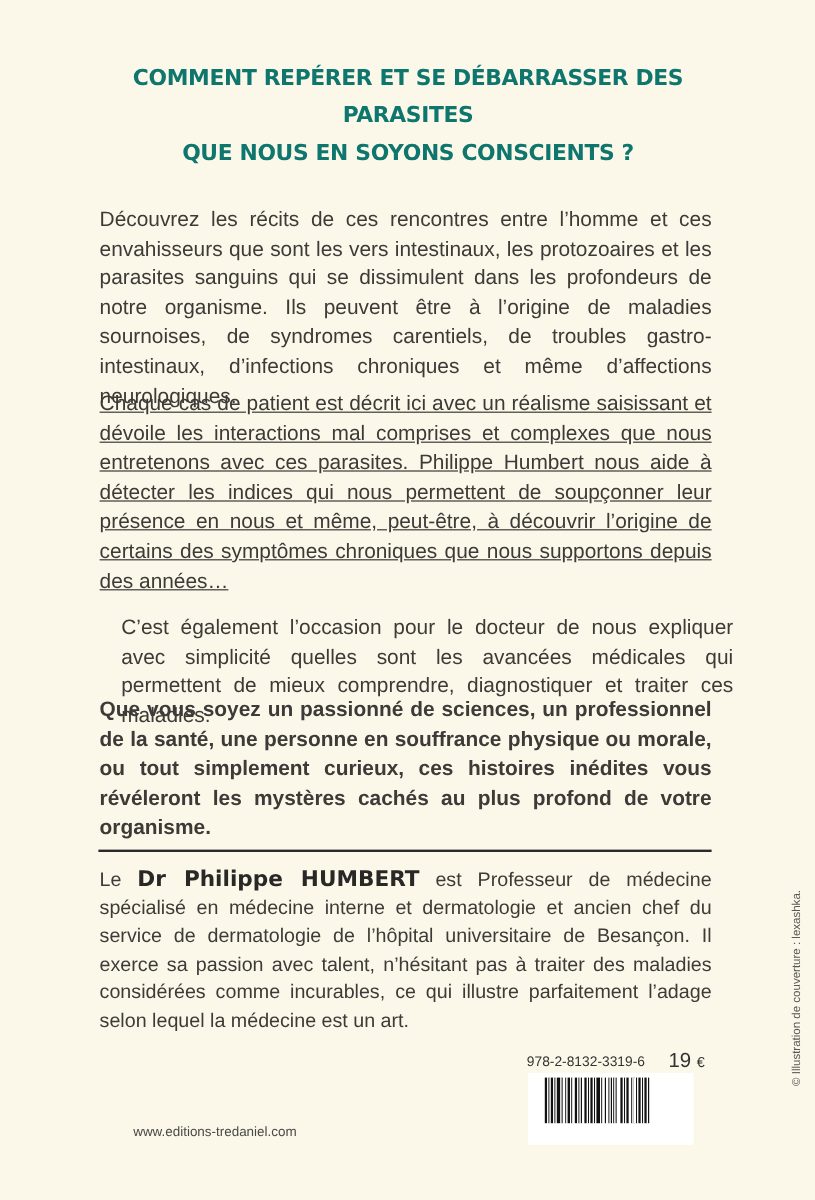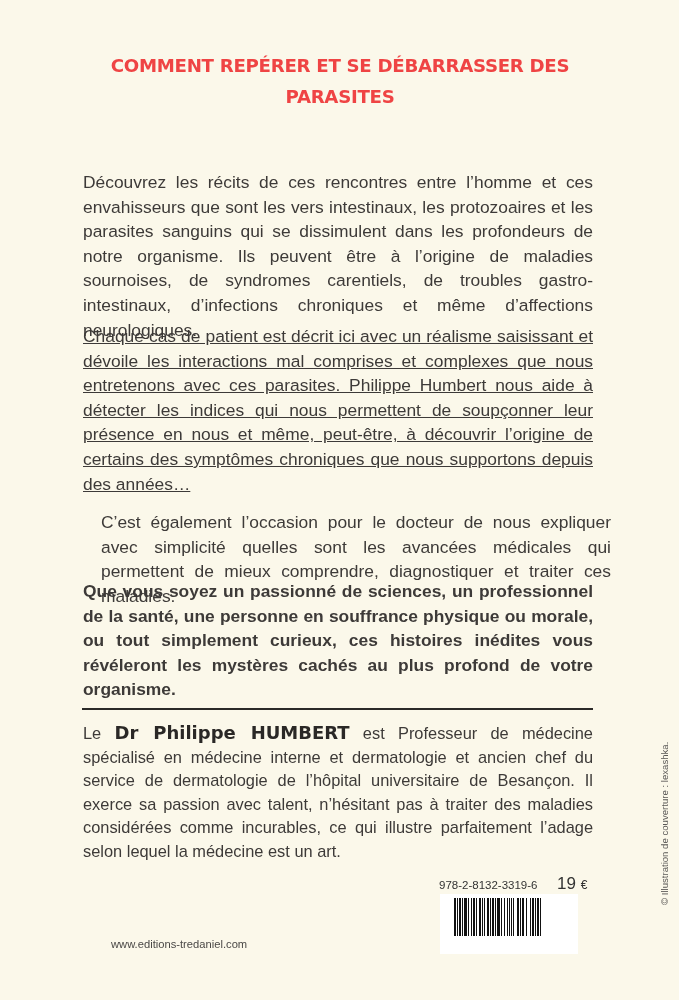--- a/index.html
+++ b/index.html
@@ -4,21 +4,21 @@
 <style>
   html, body { margin:0; padding:0; }
   body {
     width:679px; height:1000px; overflow:hidden; position:relative;
     background:#fbf8ea;
     font-family:"Liberation Sans", sans-serif;
     color:#3a3836;
   }
   .headline {
     position:absolute; left:60px; top:50px; width:560px;
-    text-align:center; color:#ef4444;
+    text-align:center; color:#0f766e;
     font-family:"DejaVu Sans", sans-serif; font-weight:bold;
     font-size:18.2px; line-height:31px; letter-spacing:-0.3px;
   }
   .body-text {
     position:absolute; left:83px; width:510px;
     font-size:17.4px; line-height:24.6px; text-align:justify;
     color:#3d3a38;
   }
   .p1 { top:170px; }
   .p2 { top:324px;text-decoration:underline; }
@@ -62,20 +62,21 @@
   .credit {
     position:absolute; left:659px; top:905px; transform-origin:left top;
     transform:rotate(-90deg); font-size:9.6px; color:#5a5856; white-space:nowrap;
   }
 </style>
 </head>
 <body>
 
 <div class="headline">
   <div>COMMENT REPÉRER ET SE DÉBARRASSER DES PARASITES</div>
+  <div>QUE NOUS EN SOYONS CONSCIENTS ?</div>
 </div>
 
 <p class="body-text p1" style="margin:0">Découvrez les récits de ces rencontres entre l’homme et ces envahisseurs que sont les vers intestinaux, les protozoaires et les parasites sanguins qui se dissimulent dans les profondeurs de notre organisme. Ils peuvent être à l’origine de maladies sournoises, de syndromes carentiels, de troubles gastro-intestinaux, d’infections chroniques et même d’affections neurologiques.</p>
 <p class="body-text p2" style="margin:0">Chaque cas de patient est décrit ici avec un réalisme saisissant et dévoile les interactions mal comprises et complexes que nous entretenons avec ces parasites. Philippe Humbert nous aide à détecter les indices qui nous permettent de soupçonner leur présence en nous et même, peut-être, à découvrir l’origine de certains des symptômes chroniques que nous supportons depuis des années…</p>
 <p class="body-text p3" style="margin:18px">C’est également l’occasion pour le docteur de nous expliquer avec simplicité quelles sont les avancées médicales qui permettent de mieux comprendre, diagnostiquer et traiter ces maladies.</p>
 <p class="body-text p4" style="margin:0">Que vous soyez un passionné de sciences, un professionnel de la santé, une personne en souffrance physique ou morale, ou tout simplement curieux, ces histoires inédites vous révéleront les mystères cachés au plus profond de votre organisme.</p>
 
 <div class="rule"></div>
 
 <p class="bio" style="margin:0"><span>Le </span><span class="name">Dr Philippe HUMBERT</span><span> est Professeur de médecine spécialisé en médecine interne et dermatologie et ancien chef du service de dermatologie de l’hôpital universitaire de Besançon. Il exerce sa passion avec talent, n’hésitant pas à traiter des maladies considérées comme incurables, ce qui illustre parfaitement l’adage selon lequel la médecine est un art.</span></p>

